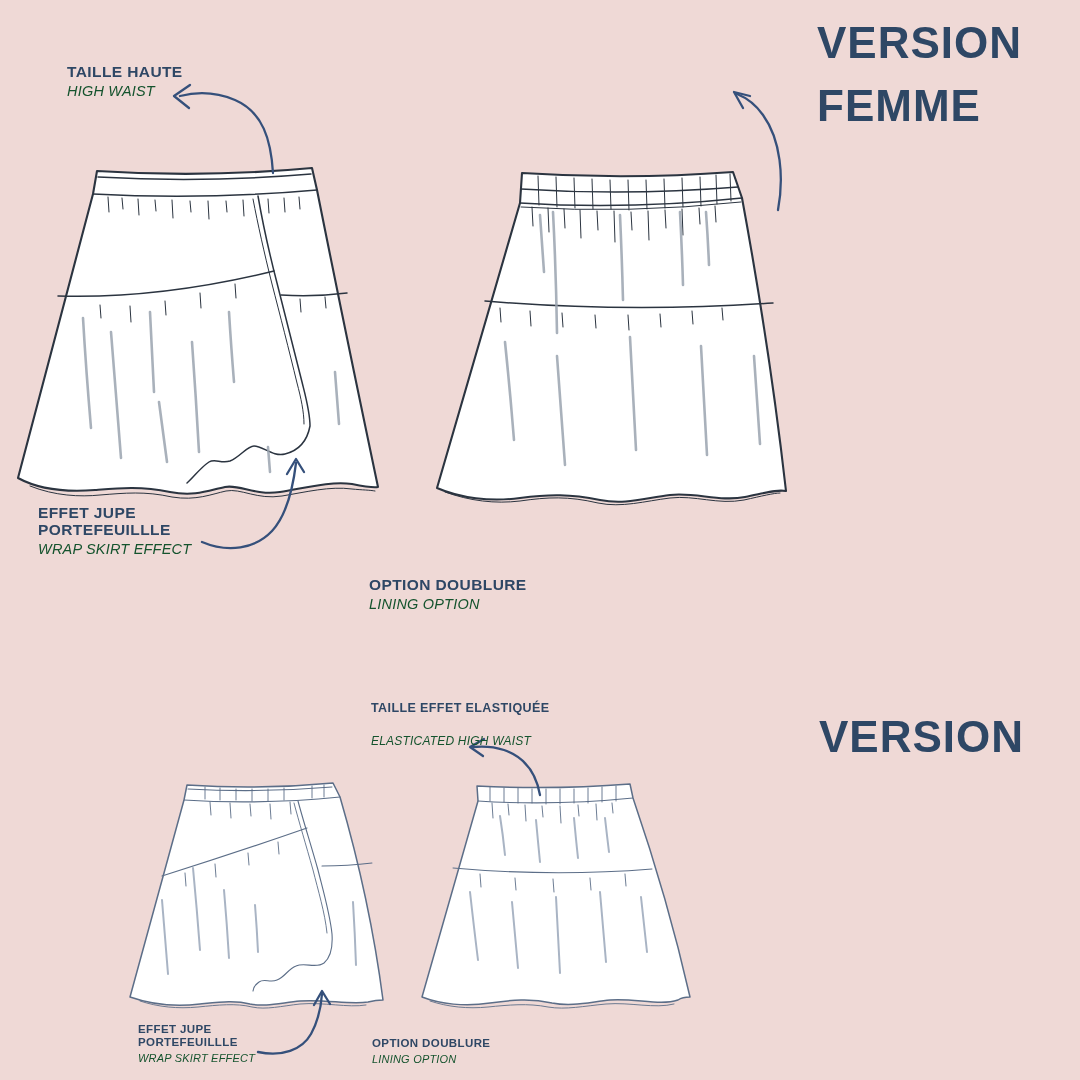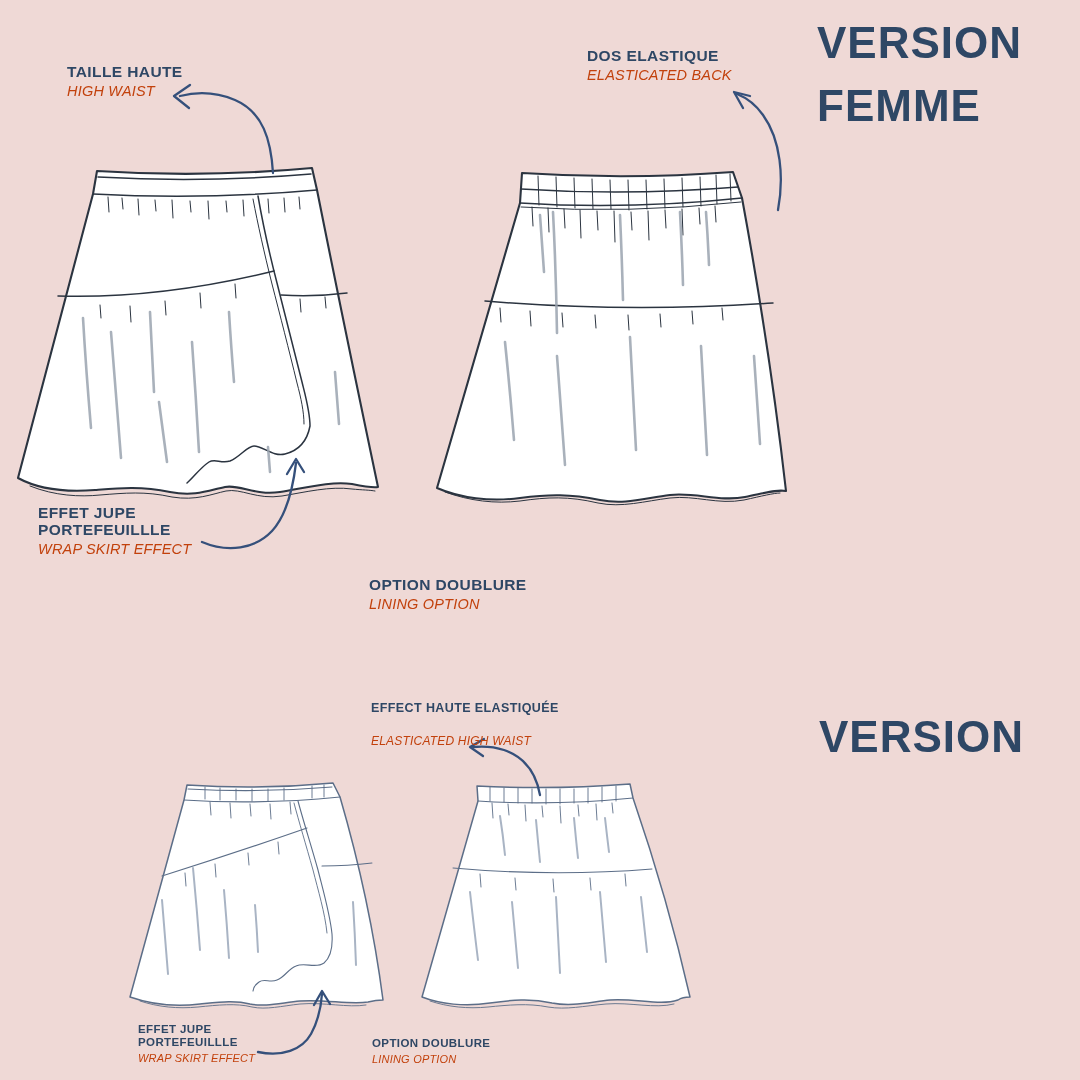--- a/index.html
+++ b/index.html
@@ -6,21 +6,21 @@
     --bg:#EFD9D6; --navy:#2E4765; --arrow:#35507B;
     --line-dark:#2B3440; --line-light:#5C6E88;
     --fold-dark:#9AA3AF; --fold-light:#A0ACBE; --panel:#FFFFFF;
   }
   html,body{margin:0;padding:0;}
   body{font-family:"Liberation Sans", sans-serif; background:var(--bg);}
   .stage{position:relative;width:1080px;height:1080px;overflow:hidden;background:var(--bg);}
   .drawing-layer{position:absolute;left:0;top:0;}
   .ann{position:absolute;color:var(--navy);}
   .ann .fr{font-weight:bold;letter-spacing:.4px;}
-  .ann .en{font-style:italic;letter-spacing:.2px;margin-top:3px;color:#c2410c;}
+  .ann .en{font-style:italic;letter-spacing:.2px;margin-top:3px;color:#14532d;}
   .ann.big .fr{font-size:15.5px;line-height:17px;}
   .ann.big .en{font-size:14.5px;line-height:16px;}
   .ann.mid .fr{font-size:12.5px;line-height:14px;}
   .ann.mid .en{font-size:12px;line-height:13px;margin-top:20px;}
   .ann.small .fr{font-size:11.5px;line-height:13px;}
   .ann.small .en{font-size:11px;line-height:12px;margin-top:3px;}
   .title{position:absolute;color:var(--navy);font-weight:bold;font-size:44px;line-height:63px;letter-spacing:1px;}
   .title span{display:block;}
   
   .panel{fill:var(--panel);stroke:none;}
@@ -163,39 +163,35 @@
   </div>
   <div class="title" style="left:819px;top:705px;">
     <span>VERSION</span>
   </div>
 
   <div class="ann big" style="left:67px;top:55px;margin-top:8px;">
     <div class="fr">TAILLE HAUTE</div>
     <div class="en">HIGH WAIST</div>
   </div>
 
-  <div class="ann big" style="left:587px;top:47px;">
-    <div class="fr">DOS ELASTIQUE</div>
-    <div class="en">ELASTICATED BACK</div>
-  </div>
 
   <div class="ann big" style="left:38px;top:504px;">
     <div class="fr">EFFET JUPE</div>
     <div class="fr">PORTEFEUILLLE</div>
     <div class="en">WRAP SKIRT EFFECT</div>
   </div>
 
 
   <div class="ann big" style="left:369px;top:576px;">
     <div class="fr">OPTION DOUBLURE</div>
     <div class="en">LINING OPTION</div>
   </div>
 
   <div class="ann mid" style="left:371px;top:701px;">
-    <div class="fr">EFFECT HAUTE ELASTIQUÉE</div>
+    <div class="fr">TAILLE EFFET ELASTIQUÉE</div>
     <div class="en">ELASTICATED HIGH WAIST</div>
   </div>
 
   <div class="ann small" style="left:138px;top:1023px;">
     <div class="fr">EFFET JUPE</div>
     <div class="fr">PORTEFEUILLLE</div>
     <div class="en">WRAP SKIRT EFFECT</div>
   </div>
 
   <div class="ann small" style="left:372px;top:1037px;">

